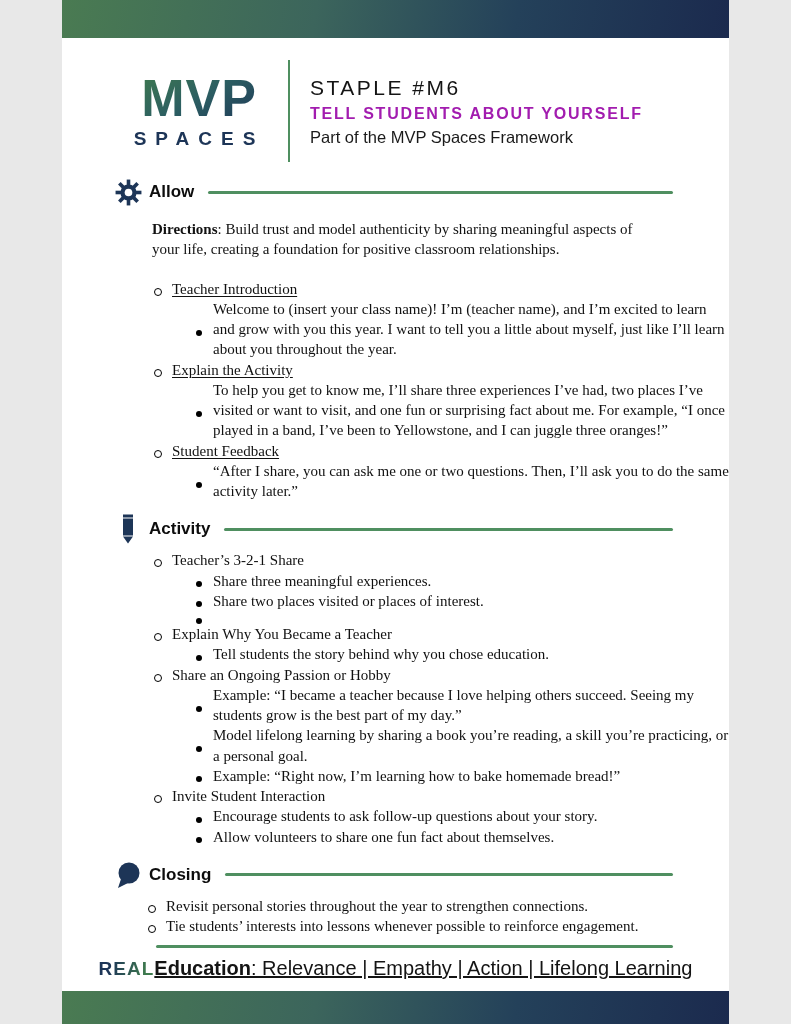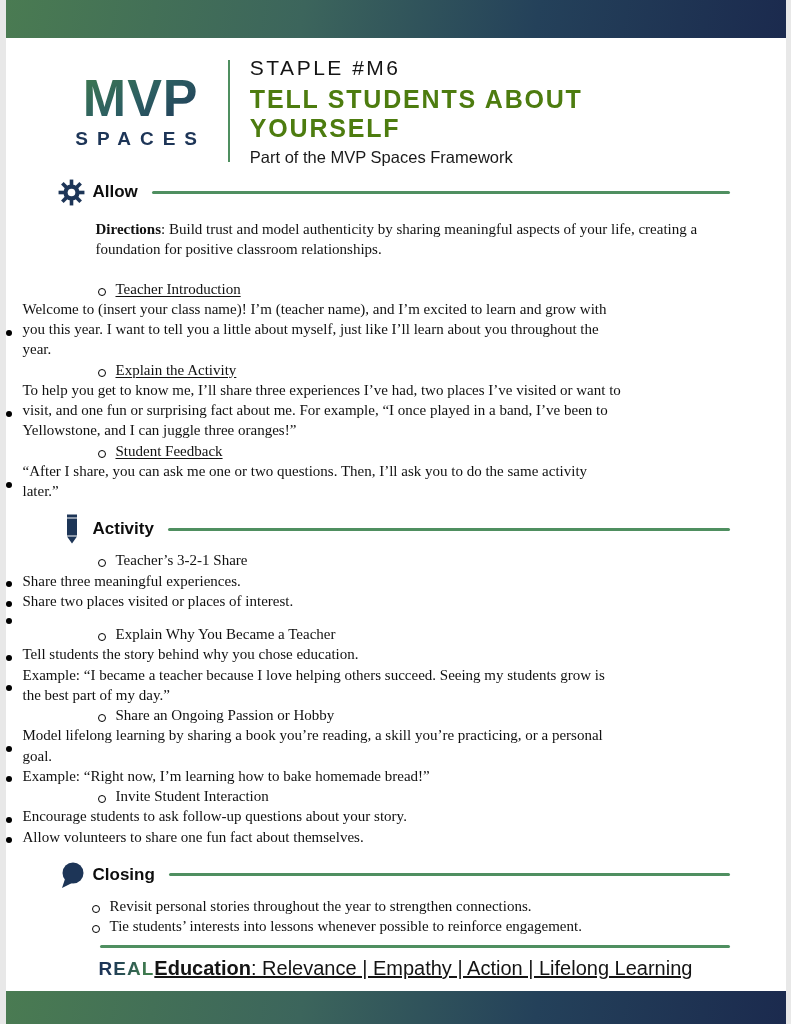--- a/index.html
+++ b/index.html
@@ -1,19 +1,19 @@
 <!DOCTYPE html>
 <html><head>
 <meta charset="utf-8">
 <style>
   * { margin: 0; padding: 0; box-sizing: border-box; }
   html, body { background: #e8e8e8; }
   .page {
     position: relative;
-    width: 780px; height: 1024px;
+    width: 667px; height: 1024px;
     margin: 0 auto;
     background: #ffffff;
     overflow: hidden;
     display: flex; flex-direction: column;
     font-family: "Liberation Serif", serif;
     color: #111;
   }
   
   .gradbar {
     height: 38px; width: 100%;
@@ -38,40 +38,40 @@
   }
   .logo-spaces {
     font-family: "Liberation Sans", sans-serif;
     font-weight: bold; font-size: 19px; letter-spacing: 9px;
     margin-top: 4px; 
     color: #1d3557;
   }
   .vdiv { width: 2px; height: 102px; background: #4f8f60; margin: 0 20px 0 14px; flex: 0 0 auto; }
   .titles { font-family: "Liberation Sans", sans-serif; }
   .staple { font-size: 21px; letter-spacing: 2.5px; color: #141414; }
-  .doc-title { font-size: 25px; font-weight: bold; letter-spacing: 1.8px; color: #4d7c0f; margin-top: 5px; }
+  .doc-title { font-size: 16px; font-weight: bold; letter-spacing: 1.8px; color: #a21caf; margin-top: 5px; }
   .subtitle { font-size: 16.5px; color: #1a1a1a; margin-top: 5px; }
   
   .sec-head {
     display: flex; align-items: center;
     margin: 14px 56px 0 52px;
     font-family: "Liberation Sans", sans-serif;
     flex: 0 0 auto;
   }
   .sec-icon { width: 28px; height: 28px; display: inline-flex; align-items: center; justify-content: center; margin-right: 7px; flex: 0 0 auto; }
   .sec-label { font-size: 17px; font-weight: bold; color: #0d0d0d; white-space: nowrap; }
   .sec-rule { flex: 1 1 auto; height: 3px; background: #4f8f60; margin-left: 14px; border-radius: 2px; }
   
   .directions { margin: 13px 84px 0 90px; font-size: 15px; line-height: 1.35; }
   .directions b { font-weight: bold; }
   .list { margin-top: 19px; }
   .list.tight { margin-top: 7px; }
   .row { display: flex; align-items: center; }
   .row.l1 { padding-left: 92px; }
-  .row.l2 { }
+  .row.l2 { padding-left: 134px; }
   .row.closing-l1 { padding-left: 86px; }
   .bullet-circ {
     width: 8px; height: 8px; border: 1.6px solid #000; border-radius: 50%;
     margin: 6px 10px 0 0; flex: 0 0 auto;
   }
   .bullet-dot {
     width: 6px; height: 6px; background: #000; border-radius: 50%;
     margin: 7px 11px 0 0; flex: 0 0 auto;
   }
   .itext { font-size: 15px; line-height: 1.35; max-width: 600px; }
@@ -198,27 +198,27 @@
       <span class="bullet-dot"></span>
     </div>
     <div class="row l1">
       <span class="bullet-circ"></span>
       <span class="itext">Explain Why You Became a Teacher</span>
     </div>
     <div class="row l2">
       <span class="bullet-dot"></span>
       <span class="itext">Tell students the story behind why you chose education.</span>
     </div>
+    <div class="row l1">
+      <span class="bullet-circ"></span>
+      <span class="itext">Share an Ongoing Passion or Hobby</span>
+    </div>
     <div class="row l2">
       <span class="bullet-dot"></span>
       <span class="itext">Example: “I became a teacher because I love helping others succeed. Seeing my students grow is the best part of my day.”</span>
-    </div>
-    <div class="row l1">
-      <span class="bullet-circ"></span>
-      <span class="itext">Share an Ongoing Passion or Hobby</span>
     </div>
     <div class="row l2">
       <span class="bullet-dot"></span>
       <span class="itext">Model lifelong learning by sharing a book you’re reading, a skill you’re practicing, or a personal goal.</span>
     </div>
     <div class="row l2">
       <span class="bullet-dot"></span>
       <span class="itext">Example: “Right now, I’m learning how to bake homemade bread!”</span>
     </div>
     <div class="row l1">

